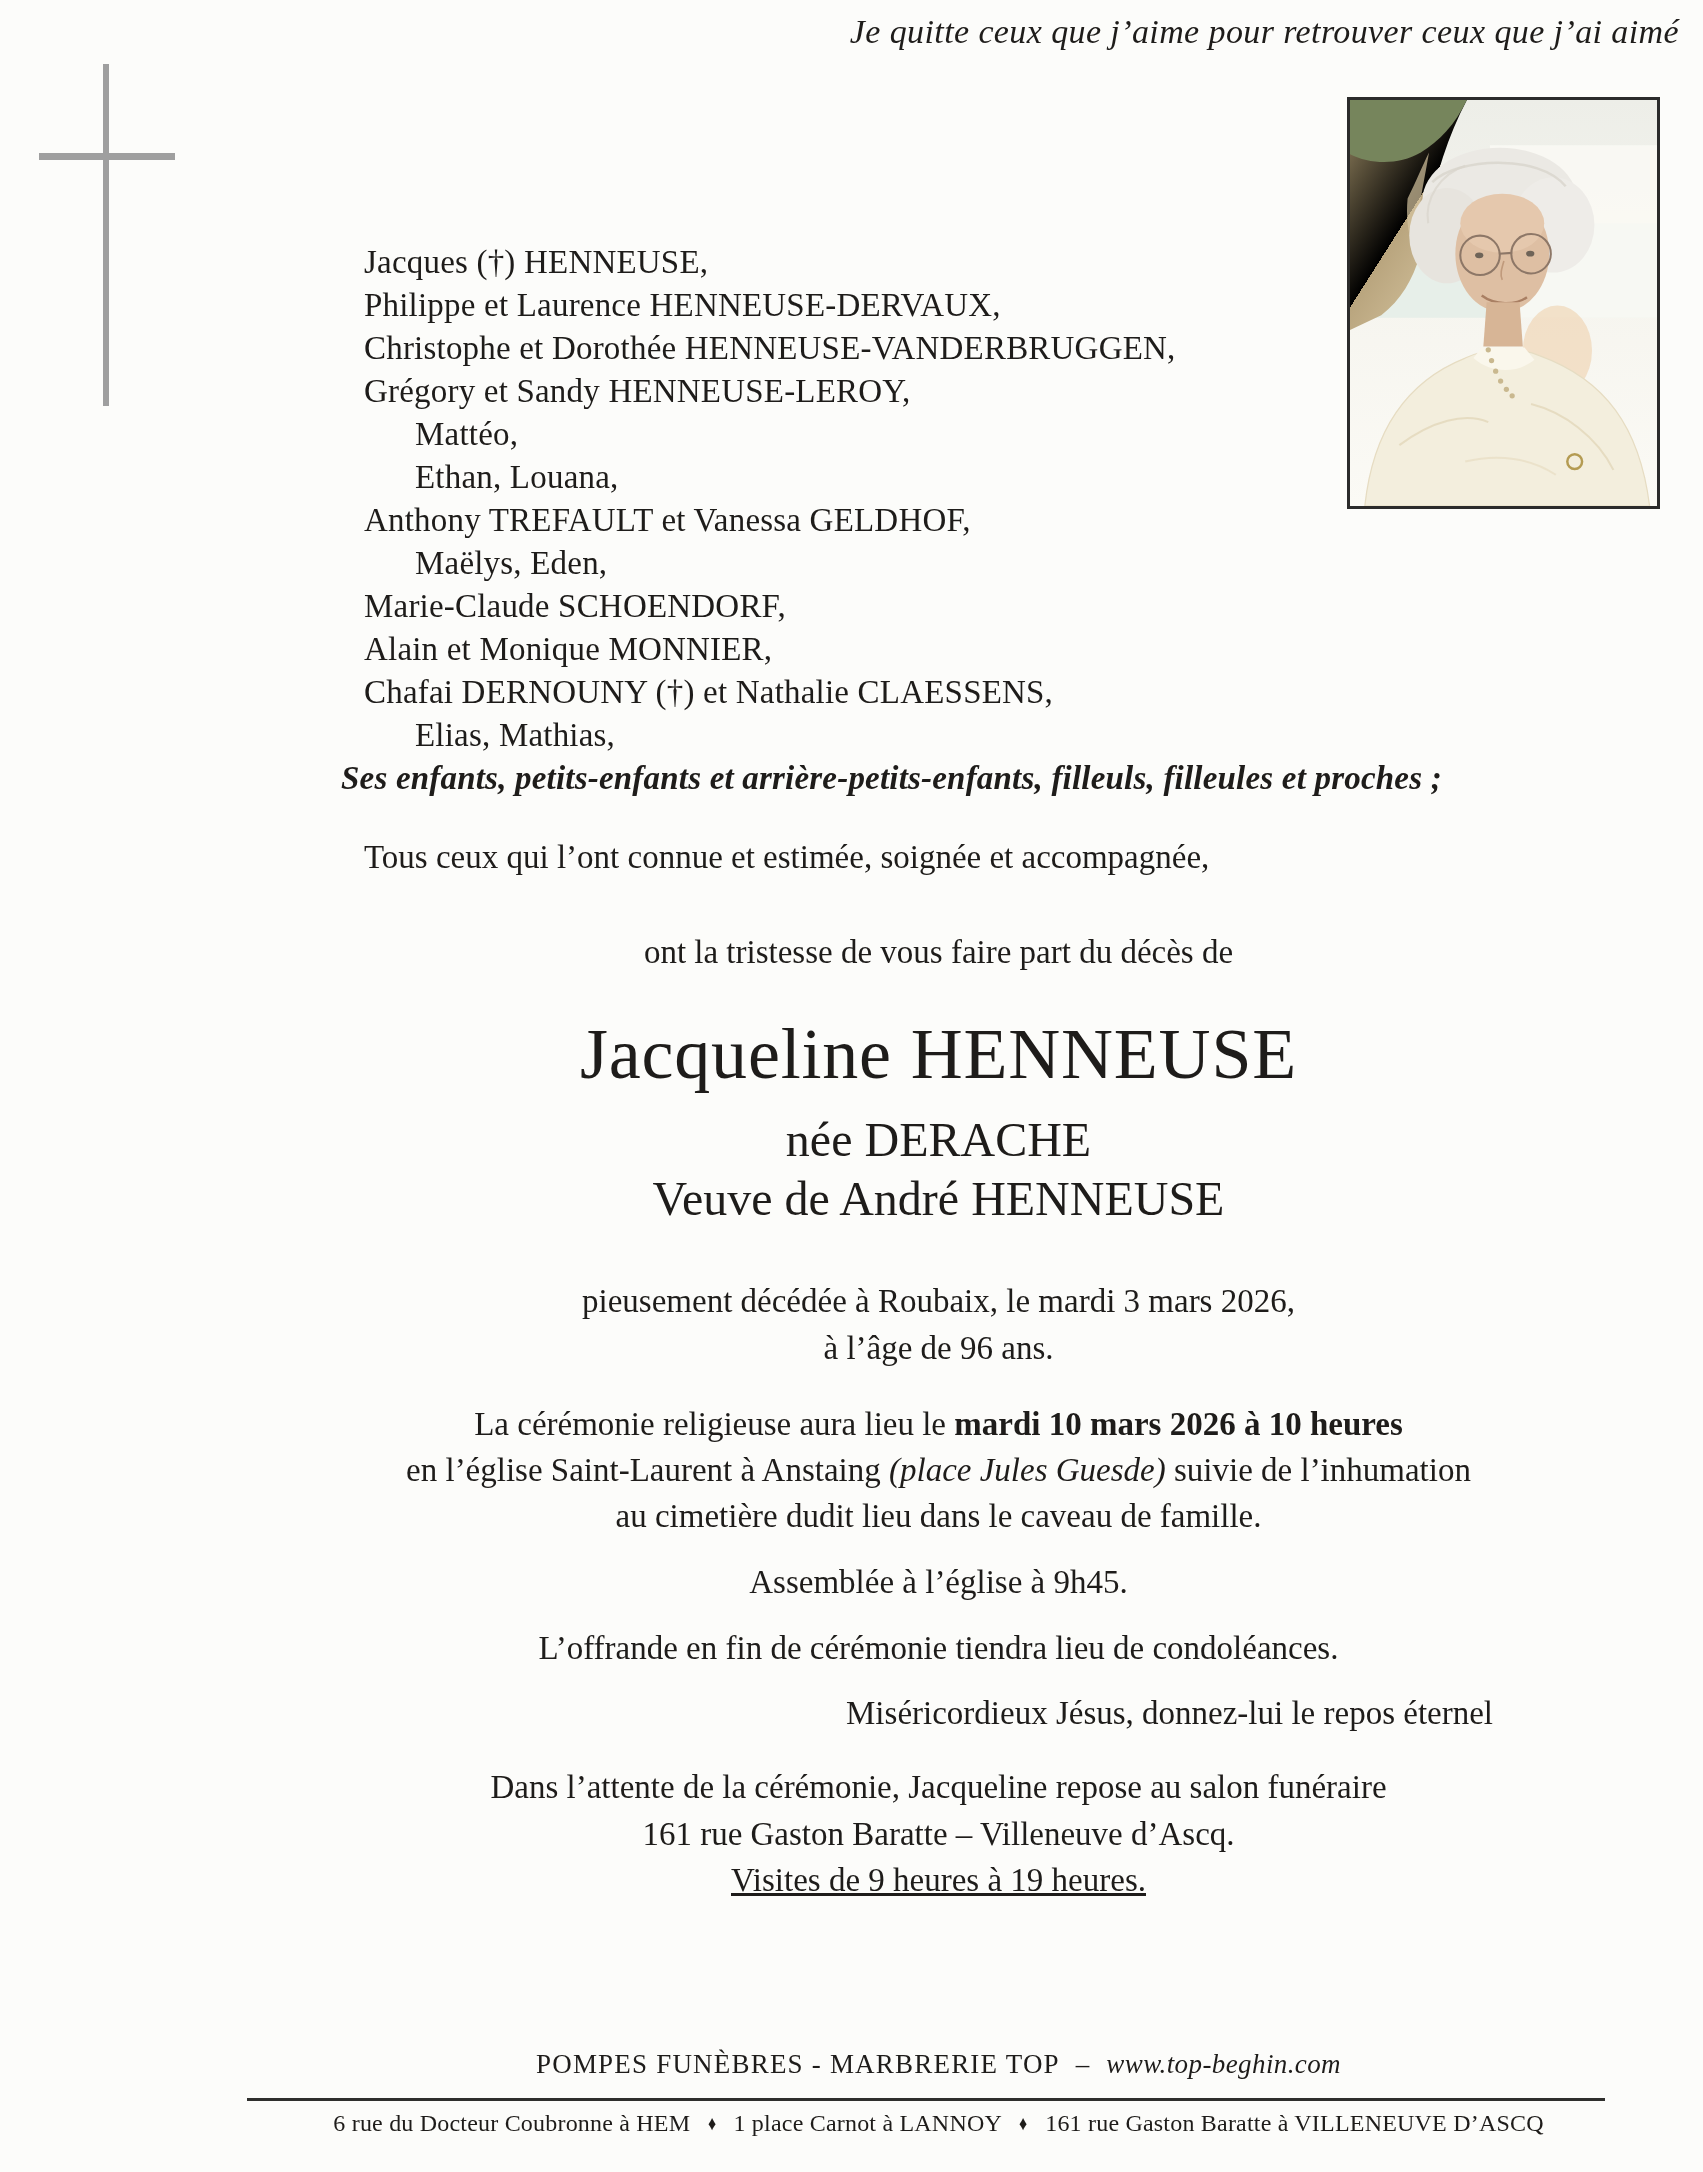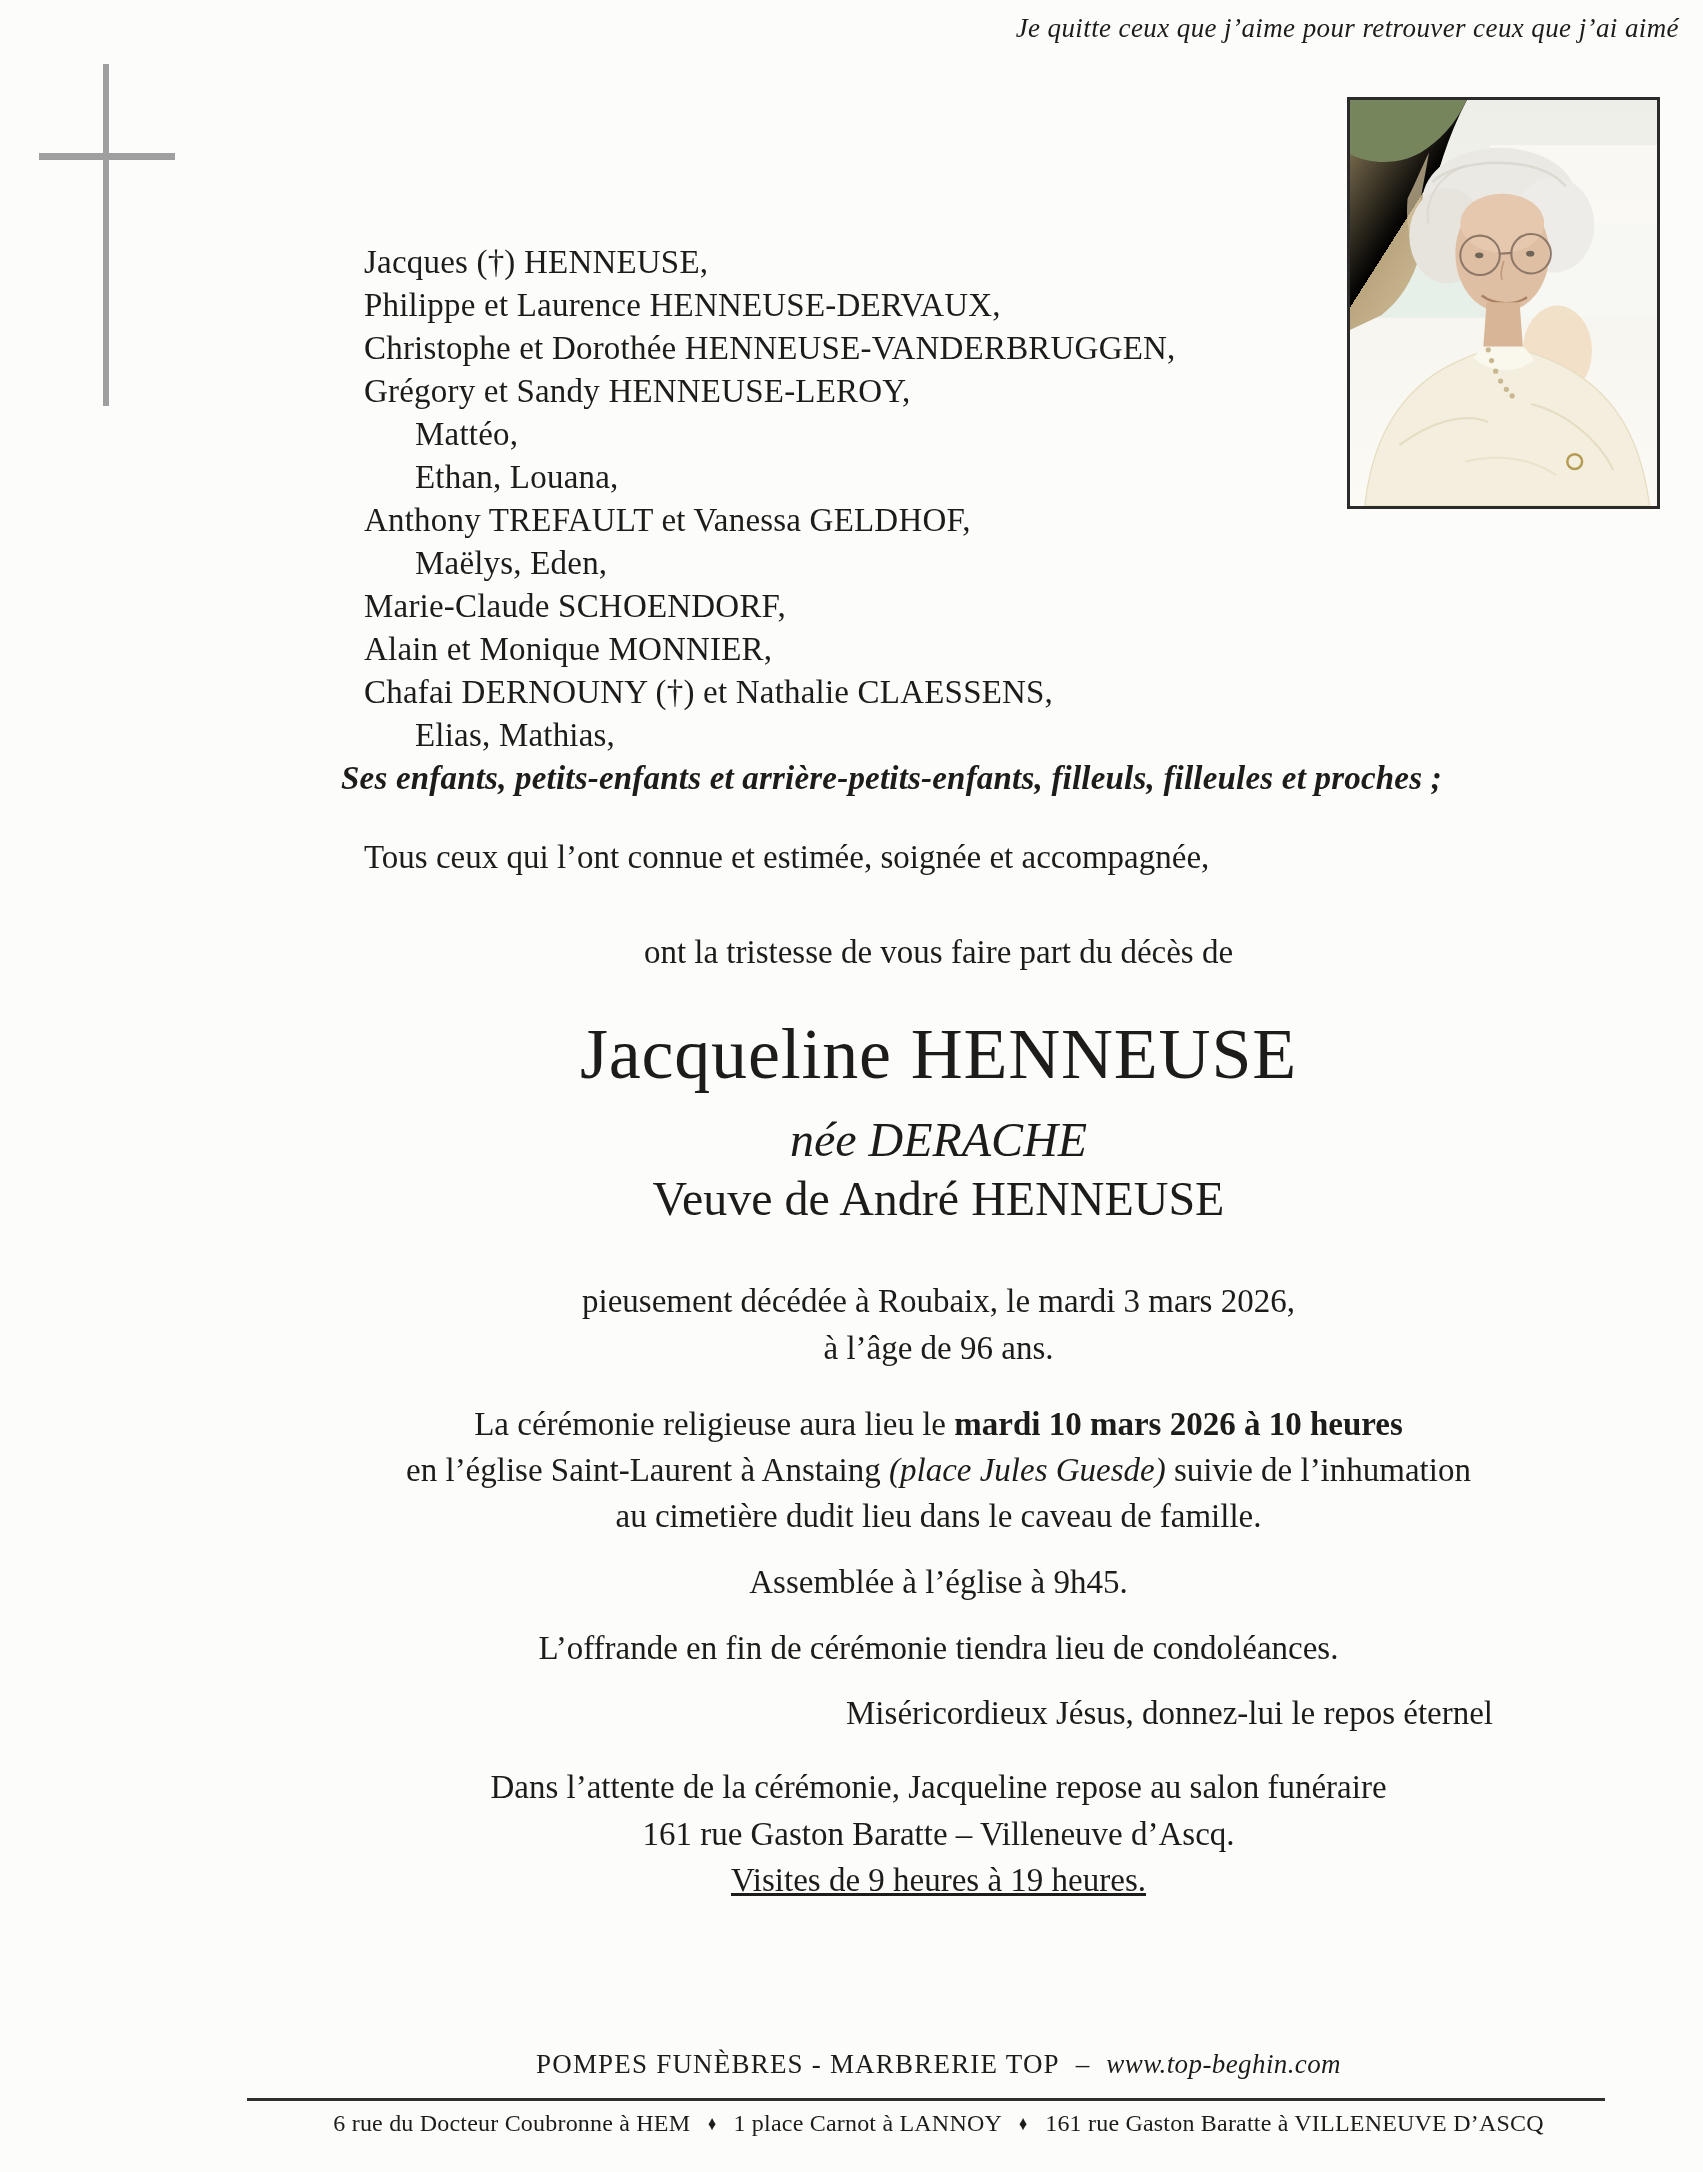--- a/index.html
+++ b/index.html
@@ -13,21 +13,21 @@
     position:relative;
     width:1704px;height:2172px;
     background:var(--color-paper);
     color:var(--color-text);
     font-family:"Liberation Serif","DejaVu Serif",serif;
     overflow:hidden;
   }
   
   .epigraph{
     position:absolute;top:13px;right:25px;
-    font-style:italic;font-size:27px;letter-spacing:0.4px;
+    font-style:italic;font-size:34px;letter-spacing:0.4px;
     white-space:nowrap;
   }
   
   .cross{position:absolute;left:0;top:0;}
   .cross .v{position:absolute;left:103px;top:64px;width:5.8px;height:342px;background:var(--color-cross);}
   .cross .h{position:absolute;left:39px;top:153px;width:136px;height:6.6px;background:var(--color-cross);}
   
   .portrait{
     position:absolute;left:1347px;top:97px;
     width:307px;height:406px;
@@ -153,21 +153,21 @@
         <div class="family-line">Chafai DERNOUNY (†) et Nathalie CLAESSENS,</div>
         <div class="family-line indent">Elias, Mathias,</div>
       </div>
     <div class="family-closing">Ses enfants, petits-enfants et arrière-petits-enfants, filleuls, filleules et proches ;</div>
   </div>
 
   <div class="abs t40" style="left:364px;top:839px;">Tous ceux qui l’ont connue et estimée, soignée et accompagnée,</div>
   <div class="c t40" style="top:934px;">ont la tristesse de vous faire part du décès de</div>
 
   <div class="c t88" style="top:1013px;">Jacqueline HENNEUSE</div>
-  <div class="c t58" style="top:1112px;font-style:italic;">née DERACHE</div>
+  <div class="c t58" style="top:1112px;">née DERACHE</div>
   <div class="c t58" style="top:1171px;">Veuve de André HENNEUSE</div>
 
   <div class="c t40" style="top:1283px;">pieusement décédée à Roubaix, le mardi 3 mars 2026,</div>
   <div class="c t40" style="top:1330px;">à l’âge de 96 ans.</div>
 
   <div class="c t40" style="top:1406px;"><span>La cérémonie religieuse aura lieu le </span><span class="b">mardi 10 mars 2026 à 10 heures</span></div>
   <div class="c t40" style="top:1452px;"><span>en l’église Saint-Laurent à Anstaing </span><span class="it">(place Jules Guesde)</span><span> suivie de l’inhumation</span></div>
   <div class="c t40" style="top:1498px;">au cimetière dudit lieu dans le caveau de famille.</div>
 
   <div class="c t40" style="top:1564px;">Assemblée à l’église à 9h45.</div>

